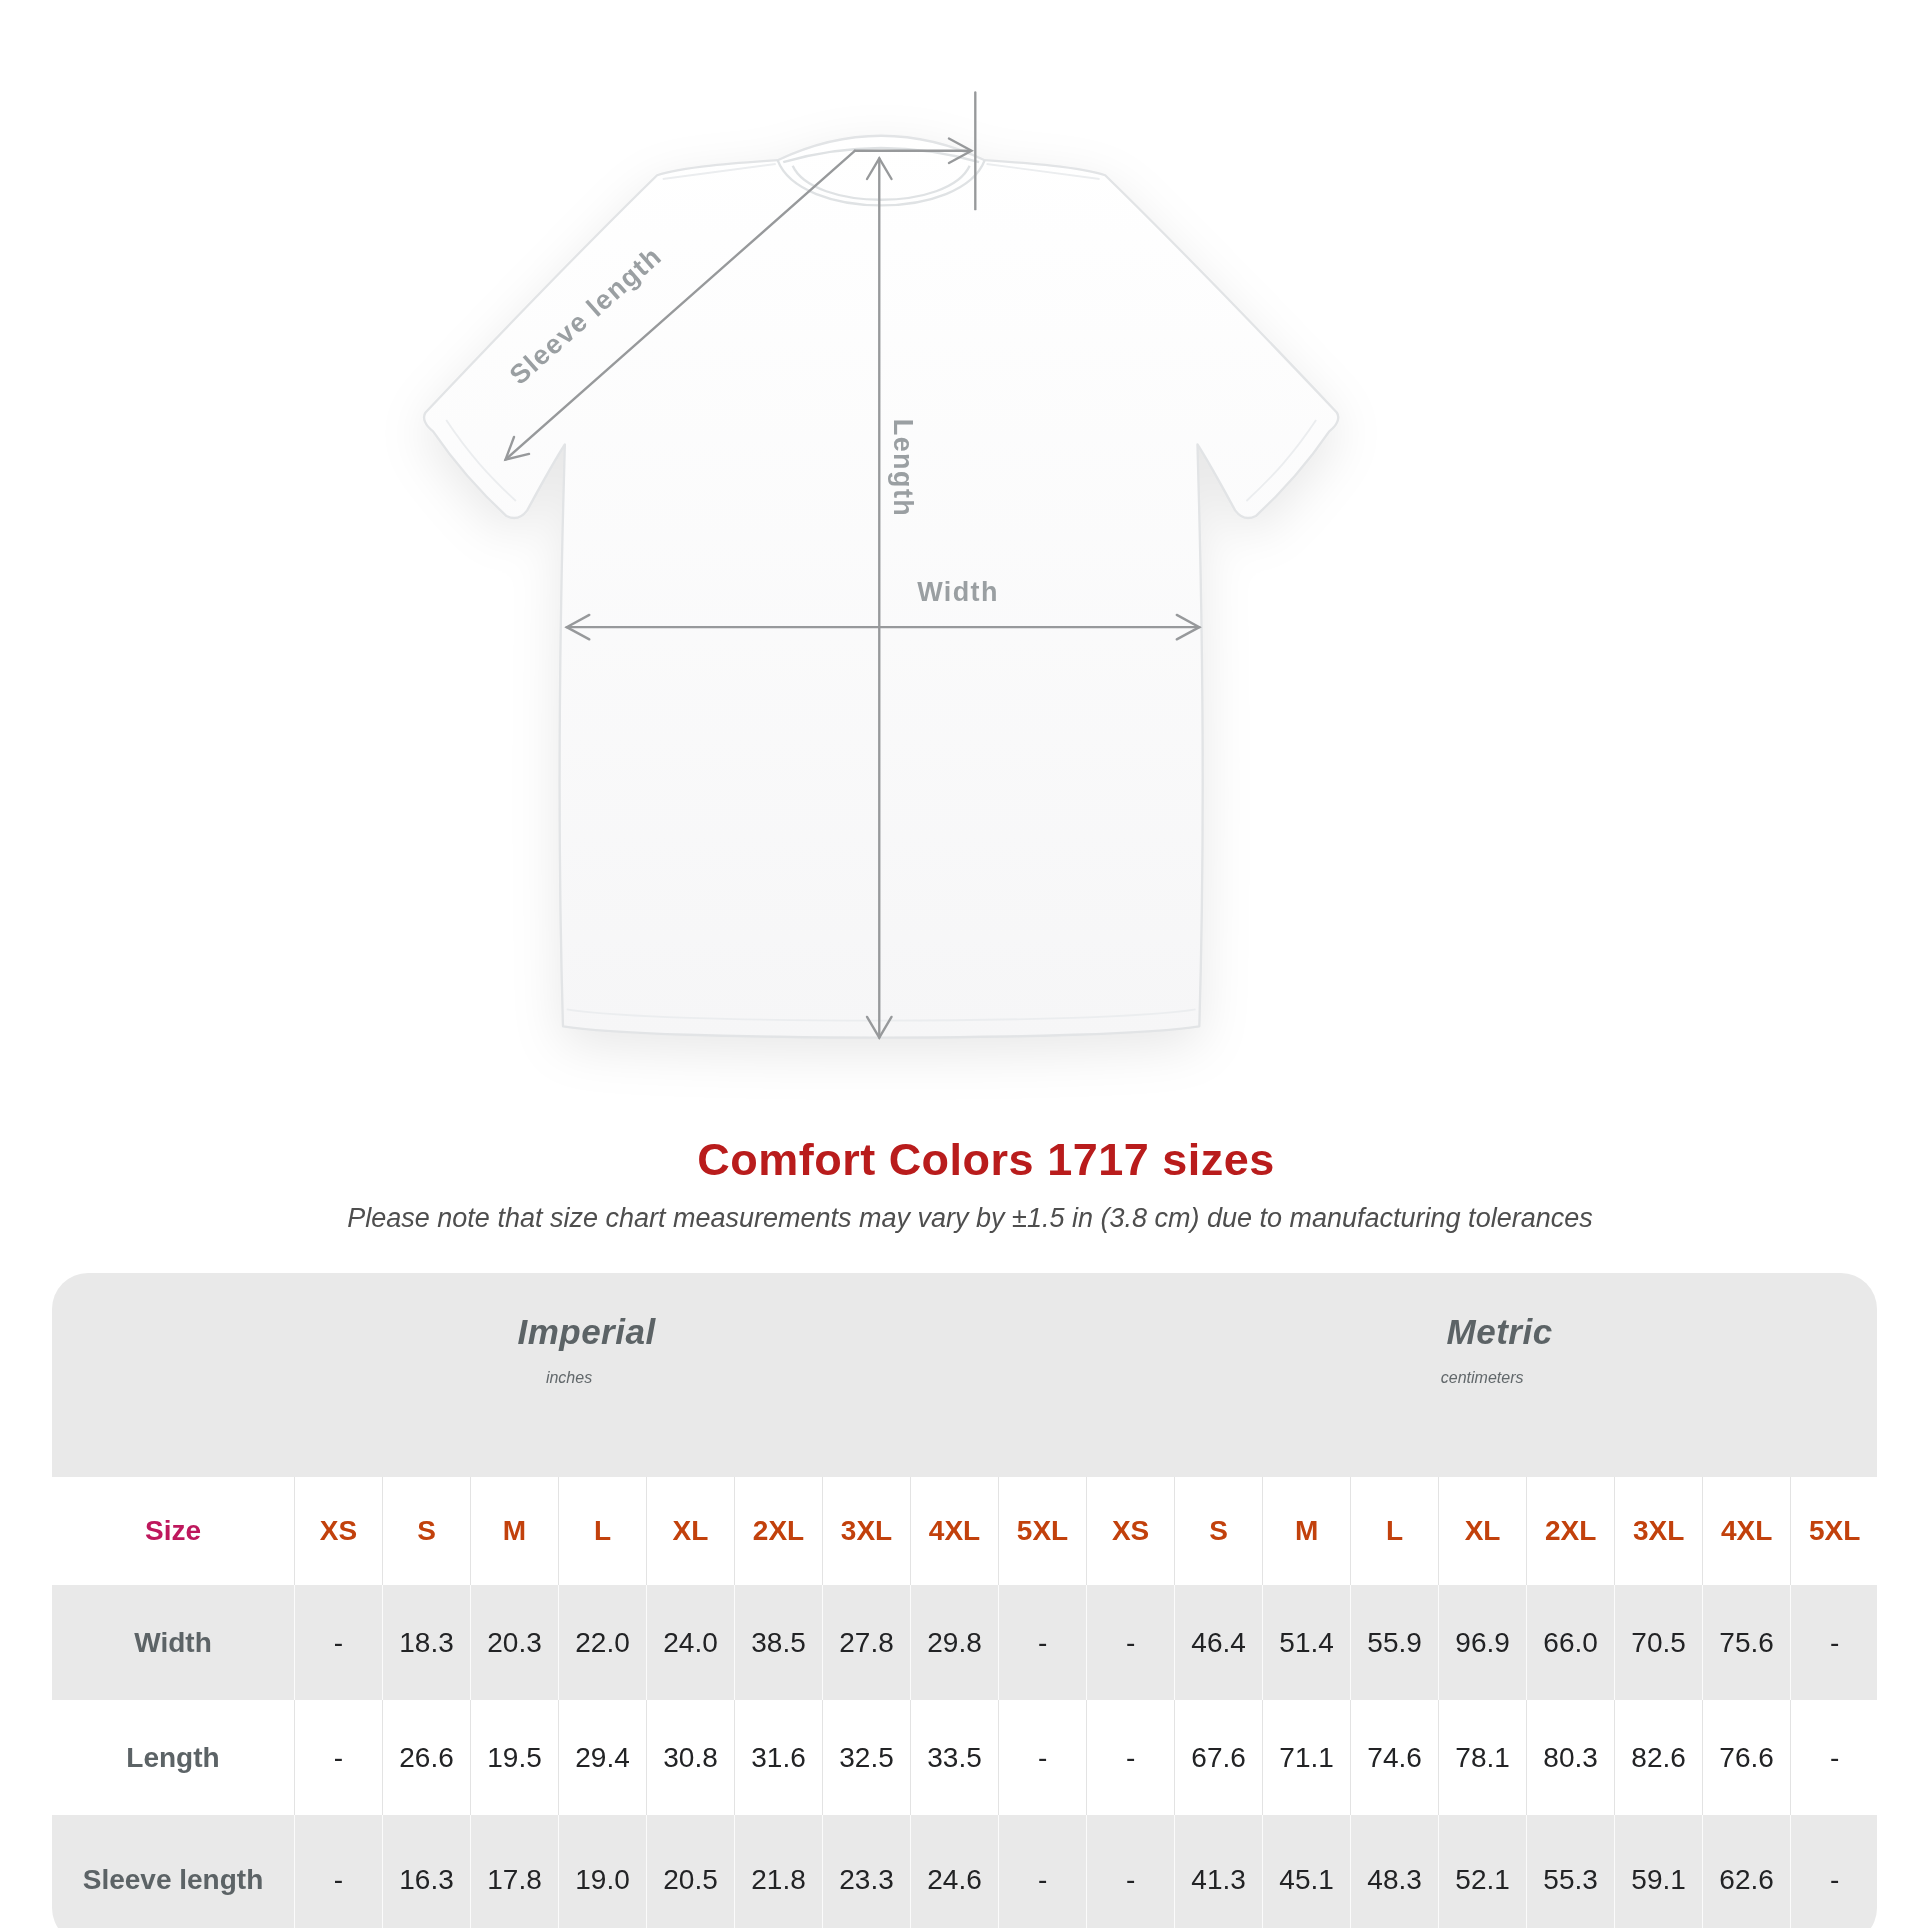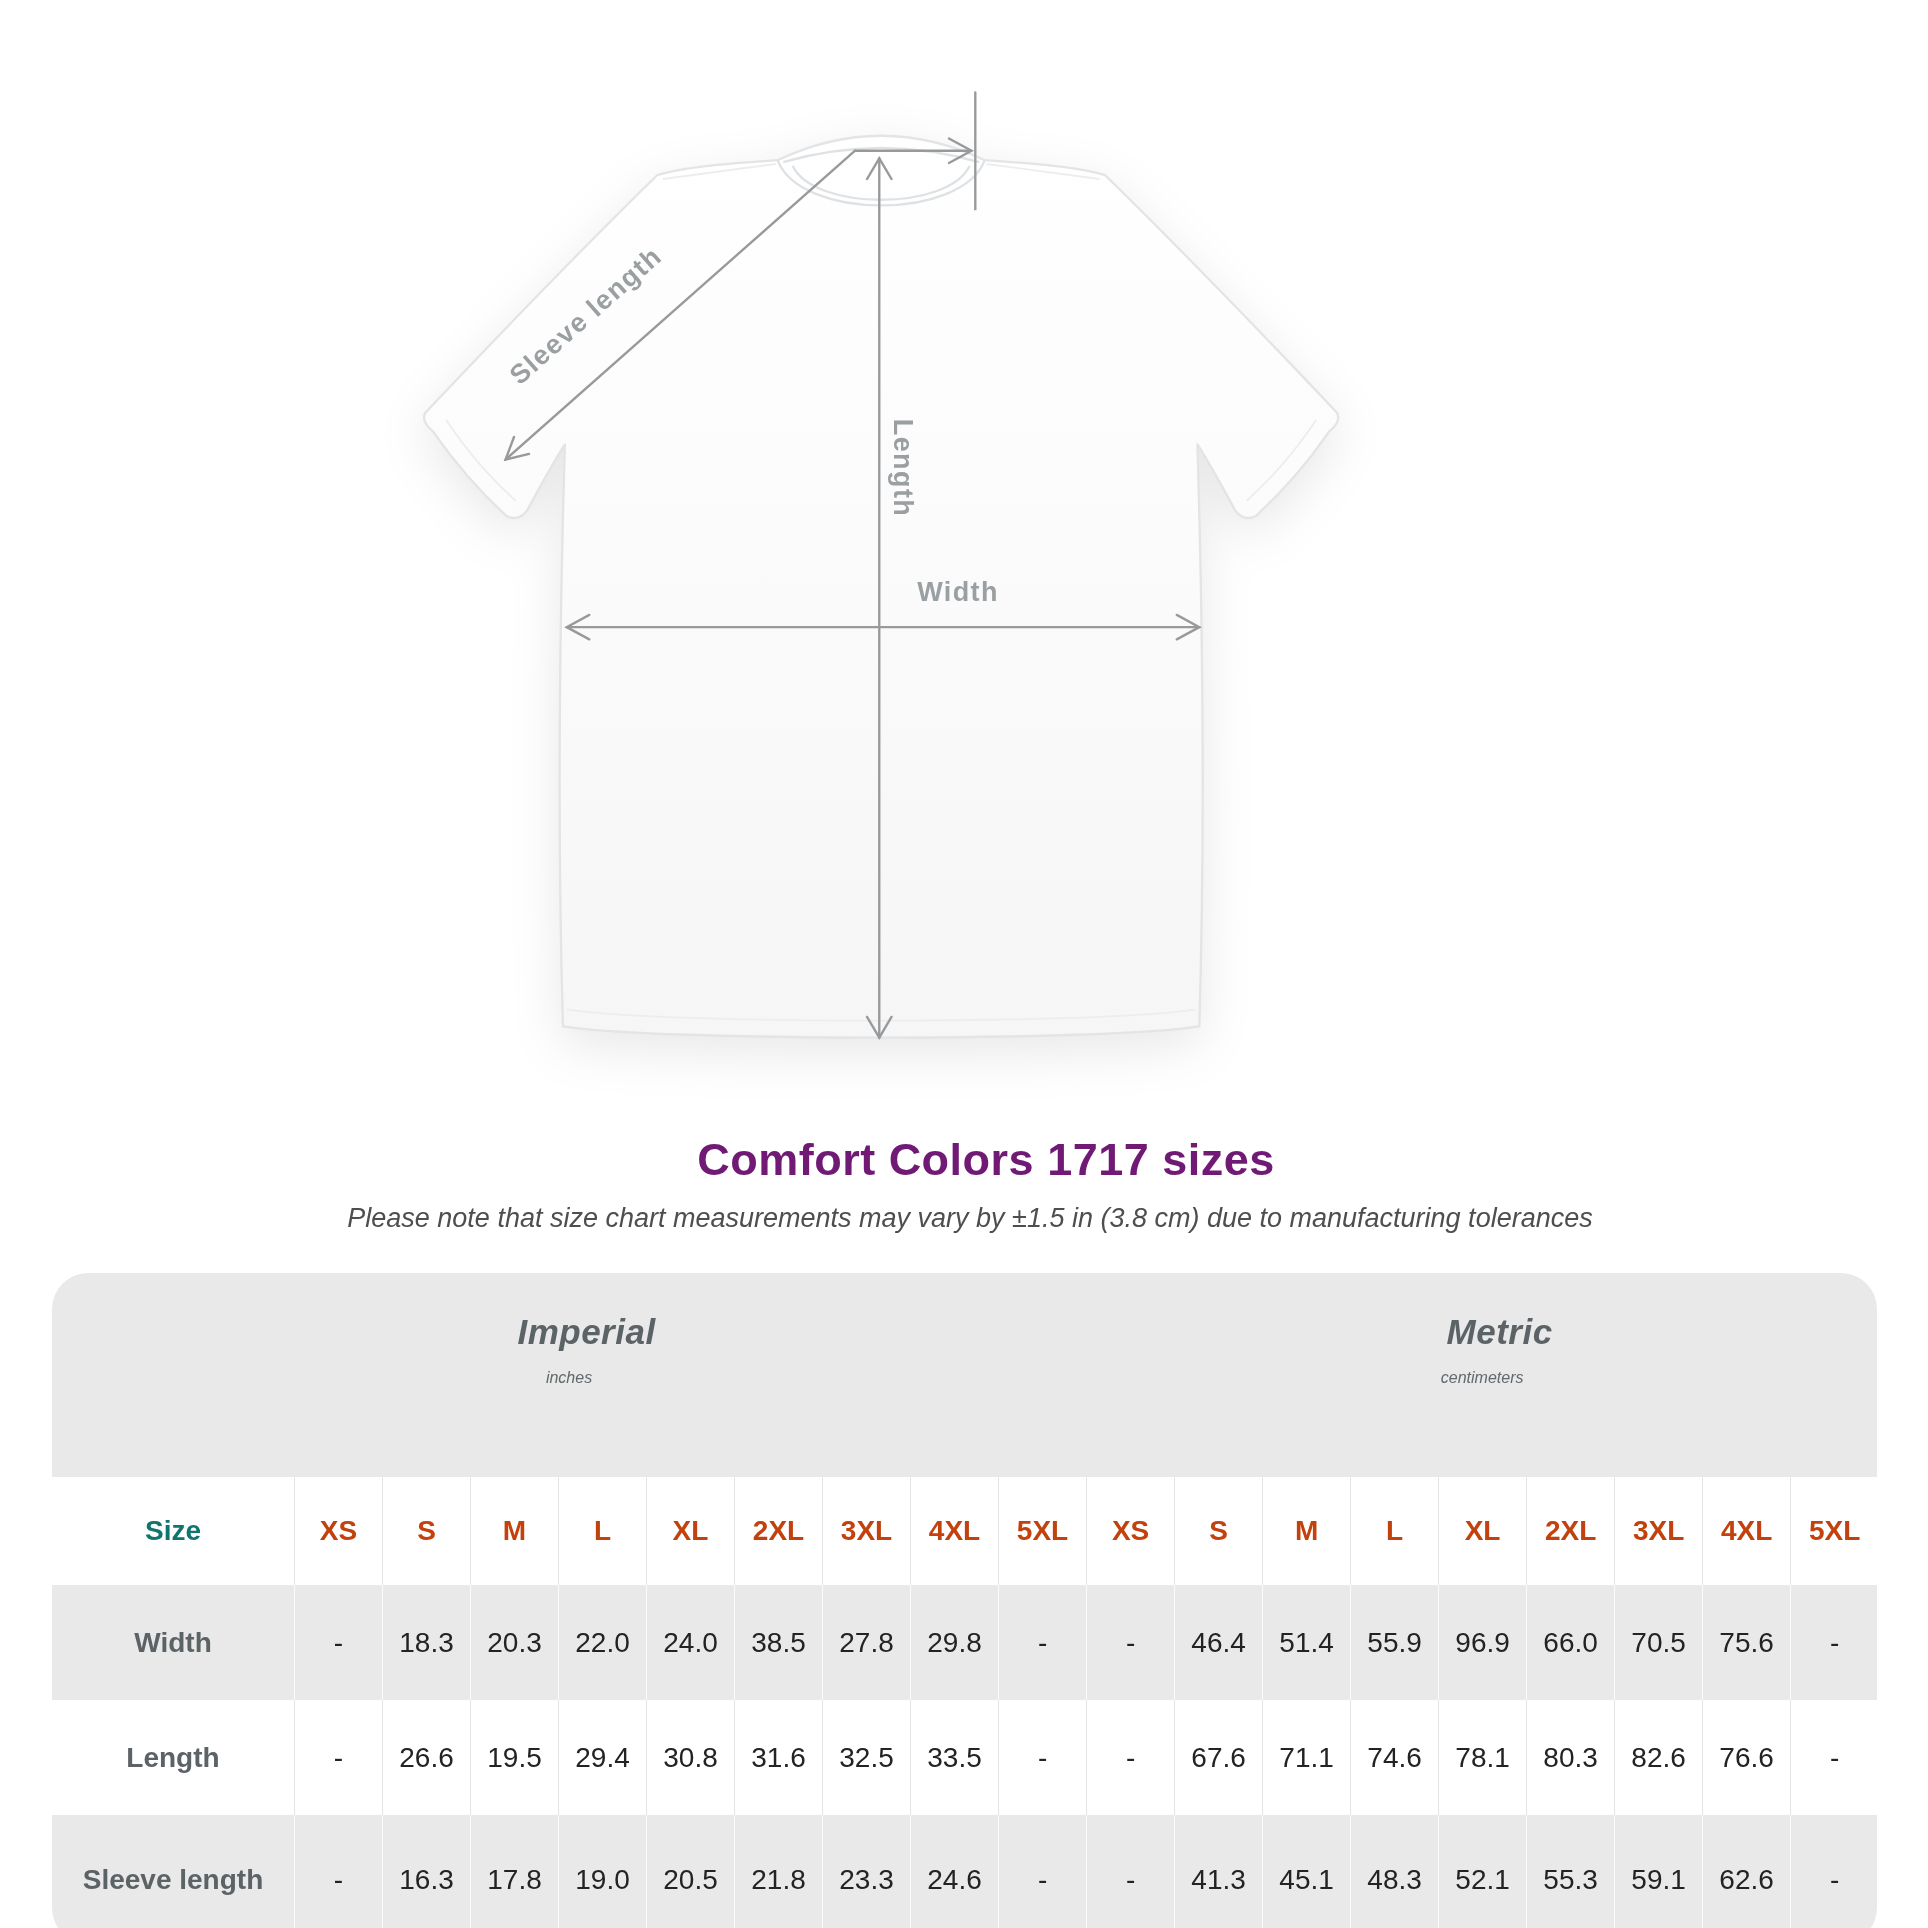--- a/index.html
+++ b/index.html
@@ -11,37 +11,37 @@
   .diagram{position:absolute;left:0;top:0;width:1928px;height:1130px;}
   .diagram svg{position:absolute;left:0;top:0;}
   .shirt-body{filter:drop-shadow(0px 16px 26px rgba(0,0,0,0.09));}
   .lbl{position:absolute;font-weight:bold;color:#9a9fa2;font-size:27px;letter-spacing:1.4px;white-space:nowrap;}
   .lbl-sleeve{left:586px;top:316px;transform:translate(-50%,-50%) rotate(-41.5deg);}
   .lbl-length{left:902px;top:468px;transform:translate(-50%,-50%) rotate(90deg);}
   .lbl-width{left:958px;top:592px;transform:translate(-50%,-50%);}
 
   
   .title{position:absolute;left:0;right:0;top:1134px;text-align:center;
-         font-size:45px;font-weight:bold;color:#701a75;letter-spacing:0.5px;padding-left:44px;}
+         font-size:45px;font-weight:bold;color:#b91c1c;letter-spacing:0.5px;padding-left:44px;}
   .subtitle{position:absolute;left:12px;right:0;top:1203px;text-align:center;
             font-size:27px;font-style:italic;color:#4e4e4e;}
 
   
   .table-wrap{position:absolute;left:52px;top:1273px;width:1825px;border-radius:36px;overflow:hidden;}
   table{border-collapse:separate;border-spacing:0;table-layout:fixed;width:1825px;}
   col.c-label{width:242px;}
   col.c-size{width:88px;}
 
   tr.units-row td{height:165px;background:#e9e9e9;vertical-align:top;padding-top:38px;text-align:center;}
   .unit-name{font-size:35px;font-weight:bold;font-style:italic;color:#5c6366;line-height:41px;letter-spacing:0.5px;padding-left:35px;}
   .unit-sub{font-size:16px;font-style:italic;color:#62686b;margin-top:17px;}
 
   tr.size-row>*{height:106px;background:#ffffff;}
   tr.size-row th{font-size:28px;font-weight:bold;color:#c2410c;text-align:center;vertical-align:middle;}
-  tr.size-row th.rowlabel{color:#0f766e;}
+  tr.size-row th.rowlabel{color:#be185d;}
 
   tbody tr>*{height:113px;text-align:center;vertical-align:middle;}
   tbody tr:last-child>*{height:127px;}
   tbody th.rowlabel{font-size:28px;font-weight:bold;color:#5c6366;}
   tbody td.val{font-size:28px;font-weight:normal;color:#222325;}
 
   tr.gray>*{background:#e9e9e9;}
   tr.white>*{background:#ffffff;}
 
   tr.size-row>*:not(:first-child),

